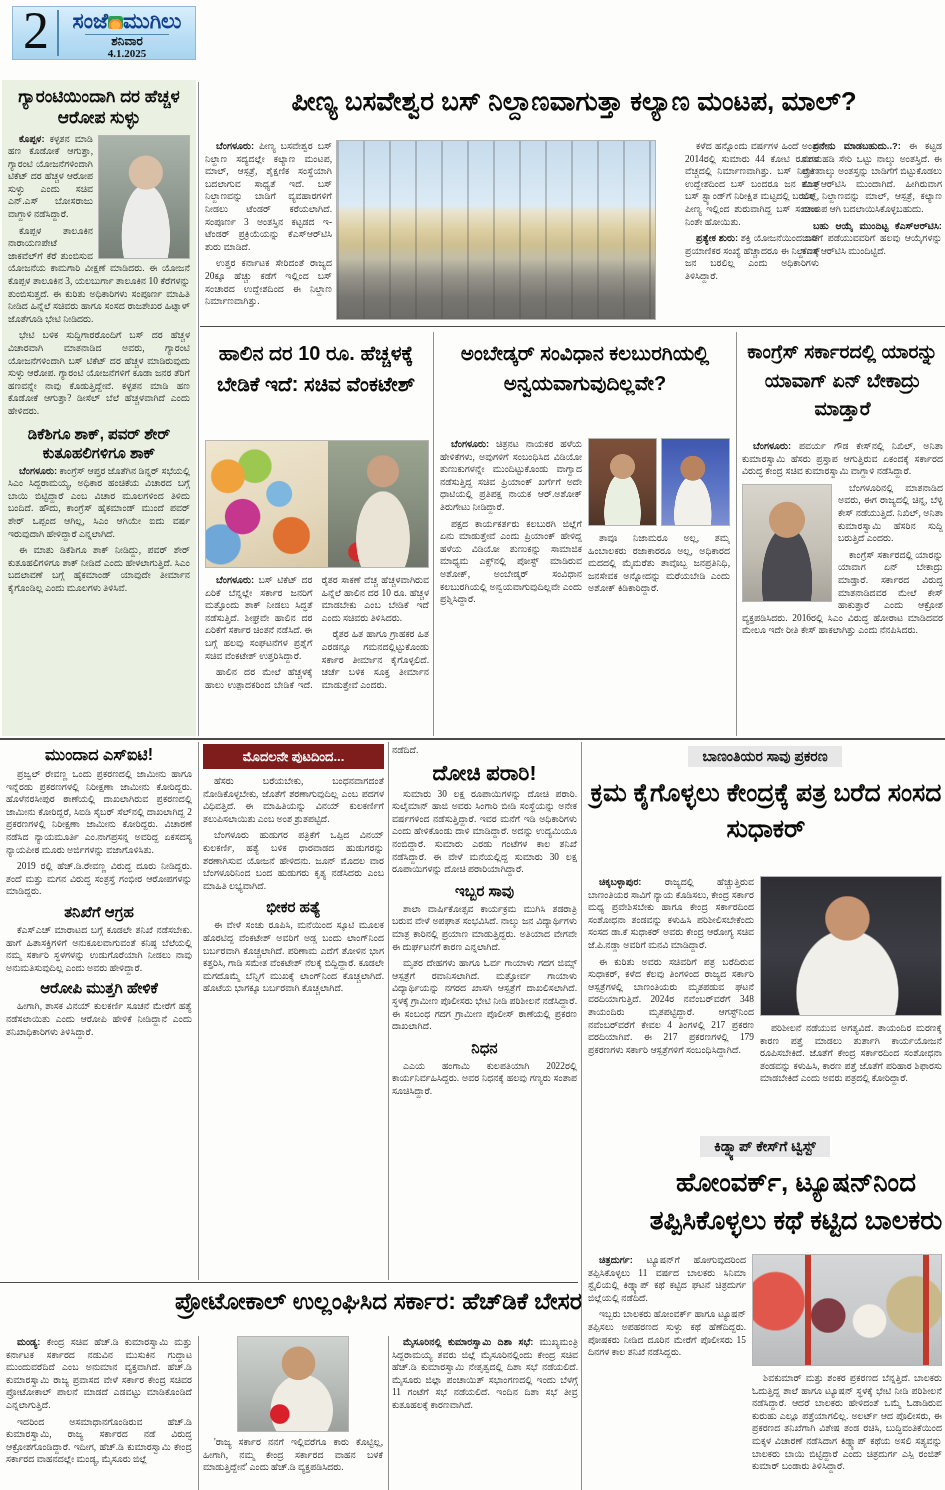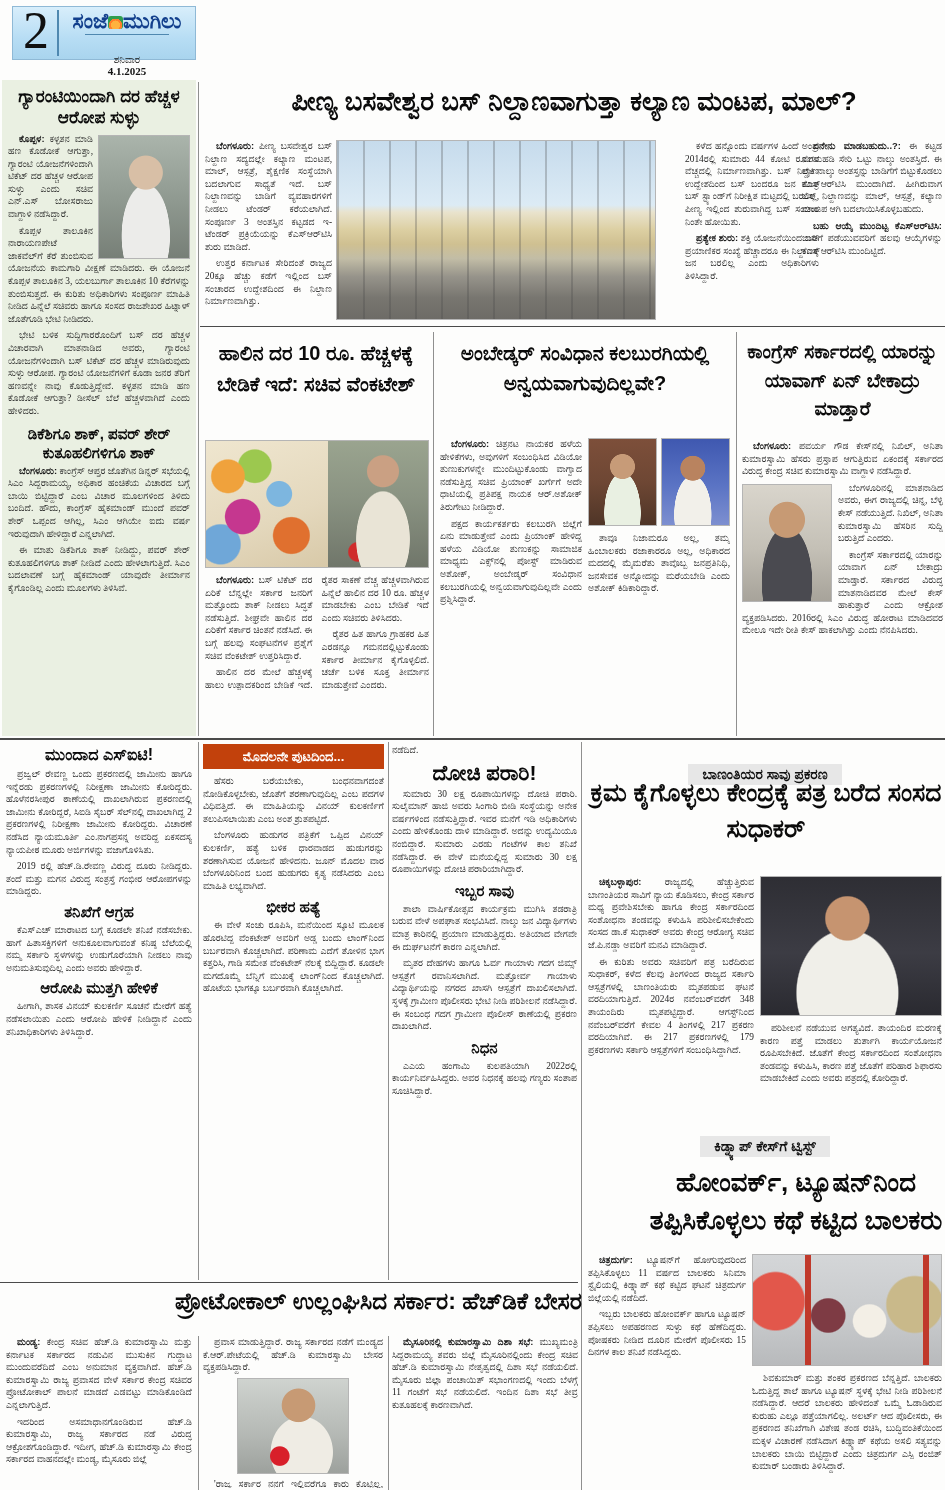--- a/index.html
+++ b/index.html
@@ -12,36 +12,36 @@
   .sub{font-family:"Liberation Sans",sans-serif;font-weight:bold;text-align:center;color:#0b0b0b;}
   .body{font-size:9.4px;line-height:1.34;text-align:justify;color:#1c1c1c;}
   .body p{margin:0 0 4px 0;}
   .ind p{text-indent:11px;}
   .dl{font-weight:bold;font-family:"Liberation Sans",sans-serif;}
   .blbl{font-weight:bold;font-family:Liberation Sans, sans-serif;}
   .photo{position:absolute;border:1px solid #b5b5b5;box-sizing:border-box;}
   .photo-inline{float:right;margin:2px 0 3px 5px;border:1px solid #b5b5b5;box-sizing:border-box;}
   .photo-inline-l{float:left;margin:2px 6px 3px 0;border:1px solid #b5b5b5;box-sizing:border-box;}
   .twocol{column-count:2;column-gap:9px;}
-  .banner{background:#c2410c;color:#fff;font-family:"Liberation Sans",sans-serif;font-weight:bold;
+  .banner{background:#7f1d1d;color:#fff;font-family:"Liberation Sans",sans-serif;font-weight:bold;
           text-align:center;font-size:13px;line-height:25px;}
   .kickwrap{text-align:center;}
   .kick{display:inline-block;background:#e7e7e7;padding:2px 14px;font-family:"Liberation Sans",sans-serif;
         font-weight:bold;font-size:14px;color:#111;}
   
   .mastbox{background:linear-gradient(180deg,#d8eefb 0%,#b7ddf4 60%,#a9d4ee 100%);
            border:1px solid #8fb9d6;display:flex;align-items:stretch;}
   .pageno{font-family:"Liberation Serif",serif;font-size:52px;line-height:46px;font-weight:normal;
           padding:1px 8px 0 10px;color:#101010;}
   .mastdiv{width:2px;background:#4f88b0;margin:3px 0;}
   .mastright{flex:1;text-align:center;padding-top:2px;}
   .logoline{font-family:"Liberation Sans",sans-serif;font-weight:bold;font-size:21px;color:#123f8c;line-height:24px;}
   .sunicon{display:inline-block;width:15px;height:13px;border-radius:3px;vertical-align:-1px;
            background:radial-gradient(circle at 50% 70%,#ffb23e 0 38%,#ff7f2a 40% 55%,#2e9e4f 56% 100%);}
-  .mastday{font-size:10px;line-height:11px;border-top:1px solid #4f88b0;margin:1px 26px 0 26px;padding-top:19px;}
+  .mastday{font-size:12px;line-height:11px;border-top:1px solid #4f88b0;margin:1px 26px 0 26px;padding-top:1px;font-weight:bold;}
   .mastdate{font-size:11px;font-weight:bold;line-height:13px;}
   
   .ph-bus{background-image:
      repeating-linear-gradient(90deg,rgba(70,70,70,.28) 0 2px,rgba(0,0,0,0) 2px 26px),
      linear-gradient(180deg,#c6dbec 0%,#dcebf5 36%,#e9e3cd 40%,#dccfa2 50%,#cfc091 58%,#c2bda6 66%,#97948b 76%,#787670 88%,#6d6b66 100%);}
   .ph-milk-l{background:
      radial-gradient(circle at 18% 28%,#f0a23c 0 12%,transparent 13%),
      radial-gradient(circle at 40% 20%,#9cc84f 0 13%,transparent 14%),
      radial-gradient(circle at 30% 60%,#c5378f 0 15%,transparent 16%),
      radial-gradient(circle at 60% 42%,#7db6df 0 12%,transparent 13%),
@@ -216,21 +216,21 @@
     <div class="body ind">
       <p>ಶಾಲಾ ವಾರ್ಷಿಕೋತ್ಸವ ಕಾರ್ಯಕ್ರಮ ಮುಗಿಸಿ ತಡರಾತ್ರಿ ಬರುವ ವೇಳೆ ಅಪಘಾತ ಸಂಭವಿಸಿದೆ. ನಾಲ್ಕು ಜನ ವಿದ್ಯಾರ್ಥಿಗಳು ಮಾತ್ರ ಕಾರಿನಲ್ಲಿ ಪ್ರಯಾಣ ಮಾಡುತ್ತಿದ್ದರು. ಅತಿಯಾದ ವೇಗವೇ ಈ ದುರ್ಘಟನೆಗೆ ಕಾರಣ ಎನ್ನಲಾಗಿದೆ.</p>
       <p>ಮೃತರ ದೇಹಗಳು ಹಾಗೂ ಓರ್ವ ಗಾಯಾಳು ಗದಗ ಜಿಮ್ಸ್ ಆಸ್ಪತ್ರೆಗೆ ರವಾನಿಸಲಾಗಿದೆ. ಮತ್ತೋರ್ವ ಗಾಯಾಳು ವಿದ್ಯಾರ್ಥಿಯನ್ನು ನಗರದ ಖಾಸಗಿ ಆಸ್ಪತ್ರೆಗೆ ದಾಖಲಿಸಲಾಗಿದೆ. ಸ್ಥಳಕ್ಕೆ ಗ್ರಾಮೀಣ ಪೊಲೀಸರು ಭೇಟಿ ನೀಡಿ ಪರಿಶೀಲನೆ ನಡೆಸಿದ್ದಾರೆ. ಈ ಸಂಬಂಧ ಗದಗ ಗ್ರಾಮೀಣ ಪೊಲೀಸ್ ಠಾಣೆಯಲ್ಲಿ ಪ್ರಕರಣ ದಾಖಲಾಗಿದೆ.</p>
     </div>
     <div class="sub" style="font-size:15px;margin:6px 0 3px 0;">ನಿಧನ</div>
     <div class="body ind">
         <p>ಎಎಯ ಹಂಗಾಮಿ ಕುಲಪತಿಯಾಗಿ 2022ರಲ್ಲಿ ಕಾರ್ಯನಿರ್ವಹಿಸಿದ್ದರು. ಅವರ ನಿಧನಕ್ಕೆ ಹಲವು ಗಣ್ಯರು ಸಂತಾಪ ಸೂಚಿಸಿದ್ದಾರೆ.</p>
       </div>
   </div>
 
-  <div class="abs kickwrap" style="left:588px;top:764px;width:354px;">
+  <div class="abs kickwrap" style="left:588px;top:746px;width:354px;">
     <span class="kick">ಬಾಣಂತಿಯರ ಸಾವು ಪ್ರಕರಣ</span>
   </div>
   <div class="abs hl" style="left:590px;top:774px;width:352px;font-size:25px;line-height:1.45;">ಕ್ರಮ ಕೈಗೊಳ್ಳಲು ಕೇಂದ್ರಕ್ಕೆ ಪತ್ರ ಬರೆದ ಸಂಸದ ಸುಧಾಕರ್</div>
   <div class="abs body ind" style="left:588px;top:876px;width:166px;height:252px;overflow:hidden;">
     <p><b class="dl">ಚಿಕ್ಕಬಳ್ಳಾಪುರ:</b> <span>ರಾಜ್ಯದಲ್ಲಿ ಹೆಚ್ಚುತ್ತಿರುವ ಬಾಣಂತಿಯರ ಸಾವಿಗೆ ನ್ಯಾಯ ಕೊಡಿಸಲು, ಕೇಂದ್ರ ಸರ್ಕಾರ ಮಧ್ಯ ಪ್ರವೇಶಿಸಬೇಕು ಹಾಗೂ ಕೇಂದ್ರ ಸರ್ಕಾರದಿಂದ ಸಂಶೋಧನಾ ತಂಡವನ್ನು ಕಳುಹಿಸಿ ಪರಿಶೀಲಿಸಬೇಕೆಂದು ಸಂಸದ ಡಾ.ಕೆ ಸುಧಾಕರ್ ಅವರು ಕೇಂದ್ರ ಆರೋಗ್ಯ ಸಚಿವ ಜೆ.ಪಿ.ನಡ್ಡಾ ಅವರಿಗೆ ಮನವಿ ಮಾಡಿದ್ದಾರೆ.</span></p>
     <p>ಈ ಕುರಿತು ಅವರು ಸಚಿವರಿಗೆ ಪತ್ರ ಬರೆದಿರುವ ಸುಧಾಕರ್, ಕಳೆದ ಕೆಲವು ತಿಂಗಳಿಂದ ರಾಜ್ಯದ ಸರ್ಕಾರಿ ಆಸ್ಪತ್ರೆಗಳಲ್ಲಿ ಬಾಣಂತಿಯರು ಮೃತಪಡುವ ಘಟನೆ ವರದಿಯಾಗುತ್ತಿದೆ. 2024ರ ನವೆಂಬರ್‌ವರೆಗೆ 348 ತಾಯಂದಿರು ಮೃತಪಟ್ಟಿದ್ದಾರೆ. ಆಗಸ್ಟ್‌ನಿಂದ ನವೆಂಬರ್‌ವರೆಗೆ ಕೇವಲ 4 ತಿಂಗಳಲ್ಲಿ 217 ಪ್ರಕರಣ ವರದಿಯಾಗಿವೆ. ಈ 217 ಪ್ರಕರಣಗಳಲ್ಲಿ 179 ಪ್ರಕರಣಗಳು ಸರ್ಕಾರಿ ಆಸ್ಪತ್ರೆಗಳಿಗೆ ಸಂಬಂಧಿಸಿದ್ದಾಗಿದೆ.</p>
   </div>
   <div class="photo ph-sud" style="left:760px;top:876px;width:182px;height:140px;"></div>
   <div class="abs body ind" style="left:760px;top:1022px;width:182px;height:106px;overflow:hidden;">
     <p>ಪರಿಶೀಲನೆ ನಡೆಯುವ ಅಗತ್ಯವಿದೆ. ತಾಯಂದಿರ ಮರಣಕ್ಕೆ ಕಾರಣ ಪತ್ತೆ ಮಾಡಲು ತುರ್ತಾಗಿ ಕಾರ್ಯಯೋಜನೆ ರೂಪಿಸಬೇಕಿದೆ. ಜೊತೆಗೆ ಕೇಂದ್ರ ಸರ್ಕಾರದಿಂದ ಸಂಶೋಧನಾ ತಂಡವನ್ನು ಕಳುಹಿಸಿ, ಕಾರಣ ಪತ್ತೆ ಜೊತೆಗೆ ಪರಿಹಾರ ಶಿಫಾರಸು ಮಾಡಬೇಕಿದೆ ಎಂದು ಅವರು ಪತ್ರದಲ್ಲಿ ಕೋರಿದ್ದಾರೆ.</p>
@@ -248,23 +248,20 @@
   <div class="abs body ind" style="left:752px;top:1372px;width:190px;height:116px;overflow:hidden;">
     <p>ಶಿವಕುಮಾರ್ ಮತ್ತು ಶಂಕರ ಪ್ರಕರಣದ ಬೆನ್ನತ್ತಿದೆ. ಬಾಲಕರು ಓದುತ್ತಿದ್ದ ಶಾಲೆ ಹಾಗೂ ಟ್ಯೂಷನ್ ಸ್ಥಳಕ್ಕೆ ಭೇಟಿ ನೀಡಿ ಪರಿಶೀಲನೆ ನಡೆಸಿದ್ದಾರೆ. ಆದರೆ ಬಾಲಕರು ಹೇಳಿದಂತೆ ಒಮ್ಮೆ ಓಡಾಡಿರುವ ಕುರುಹು ಎಲ್ಲೂ ಪತ್ತೆಯಾಗಲಿಲ್ಲ. ಅಲರ್ಟ್ ಆದ ಪೊಲೀಸರು, ಈ ಪ್ರಕರಣದ ತನಿಖೆಗಾಗಿ ವಿಶೇಷ ತಂಡ ರಚಿಸಿ, ಬುದ್ಧಿವಂತಿಕೆಯಿಂದ ಮಕ್ಕಳ ವಿಚಾರಣೆ ನಡೆಸಿದಾಗ ಕಿಡ್ನ್ಯಾಪ್ ಕಥೆಯ ಅಸಲಿ ಸತ್ಯವನ್ನು ಬಾಲಕರು ಬಾಯಿ ಬಿಟ್ಟಿದ್ದಾರೆ ಎಂದು ಚಿತ್ರದುರ್ಗ ಎಸ್ಪಿ ರಂಜಿತ್ ಕುಮಾರ್ ಬಂಡಾರು ತಿಳಿಸಿದ್ದಾರೆ.</p>
   </div>
 
   <div class="abs hl" style="left:2px;top:1288px;width:576px;font-size:23px;white-space:nowrap;text-align:right;padding-left:4px;">ಪ್ರೋಟೋಕಾಲ್ ಉಲ್ಲಂಘಿಸಿದ ಸರ್ಕಾರ: ಹೆಚ್‌ಡಿಕೆ ಬೇಸರ</div>
   <div class="abs body ind" style="left:6px;top:1336px;width:186px;height:152px;overflow:hidden;">
     <p><b class="dl">ಮಂಡ್ಯ:</b> <span>ಕೇಂದ್ರ ಸಚಿವ ಹೆಚ್.ಡಿ ಕುಮಾರಸ್ವಾಮಿ ಮತ್ತು ಕರ್ನಾಟಕ ಸರ್ಕಾರದ ನಡುವಿನ ಮುಸುಕಿನ ಗುದ್ದಾಟ ಮುಂದುವರೆದಿದೆ ಎಂಬ ಅನುಮಾನ ವ್ಯಕ್ತವಾಗಿದೆ. ಹೆಚ್.ಡಿ ಕುಮಾರಸ್ವಾಮಿ ರಾಜ್ಯ ಪ್ರವಾಸದ ವೇಳೆ ಸರ್ಕಾರ ಕೇಂದ್ರ ಸಚಿವರ ಪ್ರೋಟೋಕಾಲ್ ಪಾಲನೆ ಮಾಡದೆ ಎಡವಟ್ಟು ಮಾಡಿಕೊಂಡಿದೆ ಎನ್ನಲಾಗುತ್ತಿದೆ.</span></p>
     <p>ಇದರಿಂದ ಅಸಮಾಧಾನಗೊಂಡಿರುವ ಹೆಚ್.ಡಿ ಕುಮಾರಸ್ವಾಮಿ, ರಾಜ್ಯ ಸರ್ಕಾರದ ನಡೆ ವಿರುದ್ಧ ಆಕ್ರೋಶಗೊಂಡಿದ್ದಾರೆ. ಇದೀಗ, ಹೆಚ್.ಡಿ ಕುಮಾರಸ್ವಾಮಿ ಕೇಂದ್ರ ಸರ್ಕಾರದ ವಾಹನದಲ್ಲೇ ಮಂಡ್ಯ, ಮೈಸೂರು ಜಿಲ್ಲೆ</p>
   </div>
   <div class="abs" style="left:203px;top:1336px;width:180px;height:152px;overflow:hidden;">
-    <div class="body ind">
-      <p>ಪ್ರವಾಸ ಮಾಡುತ್ತಿದ್ದಾರೆ. ರಾಜ್ಯ ಸರ್ಕಾರದ ನಡೆಗೆ ಮಂಡ್ಯದ ಕೆ.ಆರ್.ಪೇಟೆಯಲ್ಲಿ ಹೆಚ್.ಡಿ ಕುಮಾರಸ್ವಾಮಿ ಬೇಸರ ವ್ಯಕ್ತಪಡಿಸಿದ್ದಾರೆ.</p>
-    </div>
     <div style="text-align:center;">
       <div class="ph-hdk2" style="display:inline-block;width:112px;height:96px;border:1px solid #b5b5b5;box-sizing:border-box;"></div>
     </div>
     <div class="body ind">
       <p>'ರಾಜ್ಯ ಸರ್ಕಾರ ನನಗೆ ಇಲ್ಲಿವರೆಗೂ ಕಾರು ಕೊಟ್ಟಿಲ್ಲ, ಹೀಗಾಗಿ, ನಮ್ಮ ಕೇಂದ್ರ ಸರ್ಕಾರದ ವಾಹನ ಬಳಕೆ ಮಾಡುತ್ತಿದ್ದೇನೆ' ಎಂದು ಹೆಚ್.ಡಿ ವ್ಯಕ್ತಪಡಿಸಿದರು.</p>
     </div>
   </div>
   <div class="abs body ind" style="left:392px;top:1336px;width:186px;height:152px;overflow:hidden;">
     <p><b class="blbl">ಮೈಸೂರಿನಲ್ಲಿ ಕುಮಾರಸ್ವಾಮಿ ದಿಶಾ ಸಭೆ:</b> <span>ಮುಖ್ಯಮಂತ್ರಿ ಸಿದ್ದರಾಮಯ್ಯ ತವರು ಜಿಲ್ಲೆ ಮೈಸೂರಿನಲ್ಲಿಂದು ಕೇಂದ್ರ ಸಚಿವ ಹೆಚ್.ಡಿ ಕುಮಾರಸ್ವಾಮಿ ನೇತೃತ್ವದಲ್ಲಿ ದಿಶಾ ಸಭೆ ನಡೆಯಲಿದೆ. ಮೈಸೂರು ಜಿಲ್ಲಾ ಪಂಚಾಯಿತ್ ಸಭಾಂಗಣದಲ್ಲಿ ಇಂದು ಬೆಳಗ್ಗೆ 11 ಗಂಟೆಗೆ ಸಭೆ ನಡೆಯಲಿದೆ. ಇಂದಿನ ದಿಶಾ ಸಭೆ ತೀವ್ರ ಕುತೂಹಲಕ್ಕೆ ಕಾರಣವಾಗಿದೆ.</span></p>
   </div>

